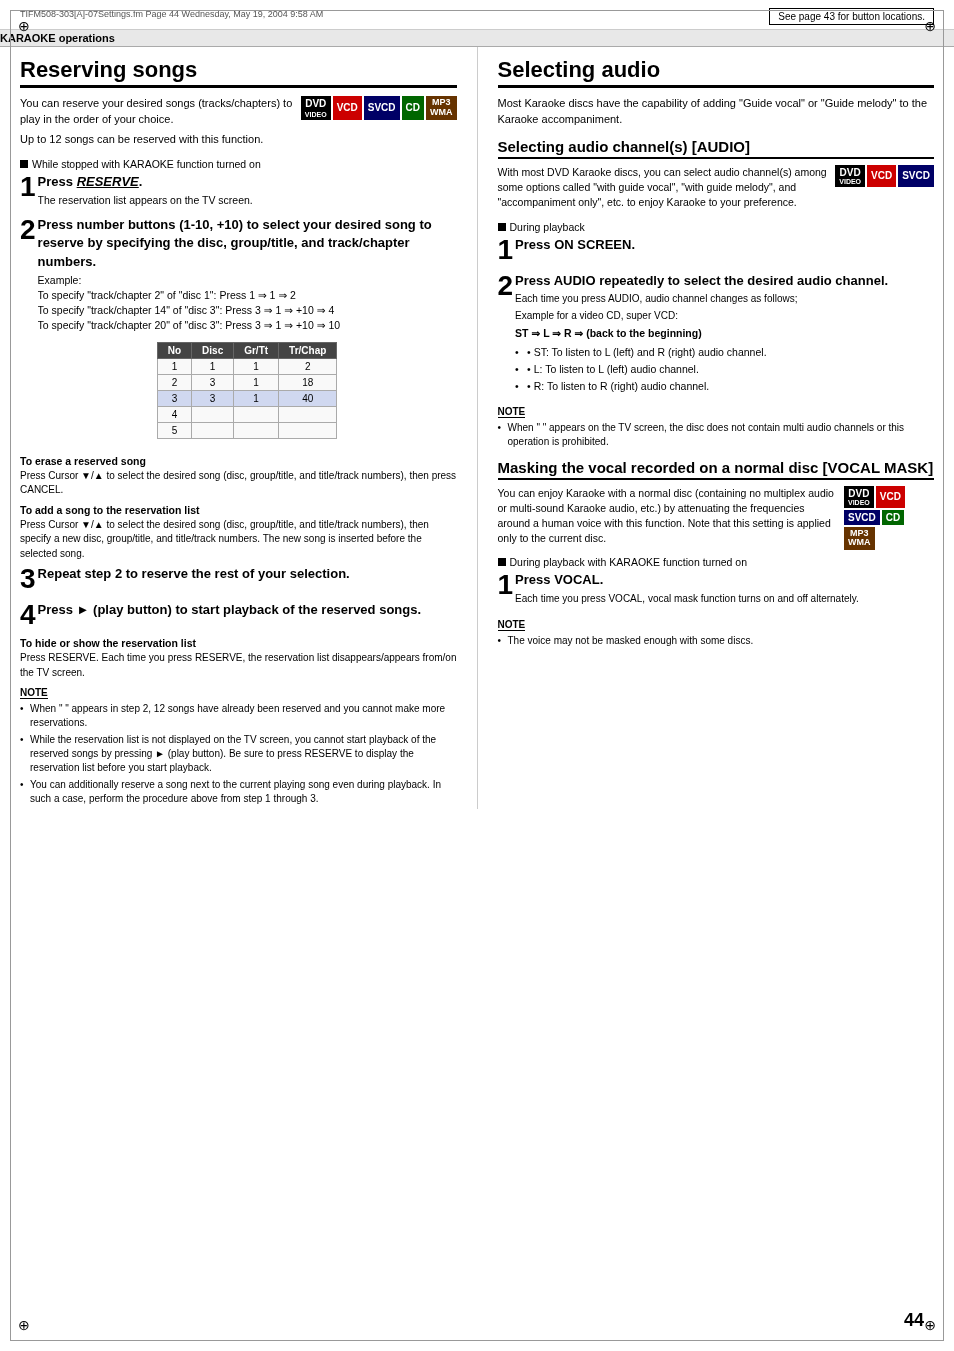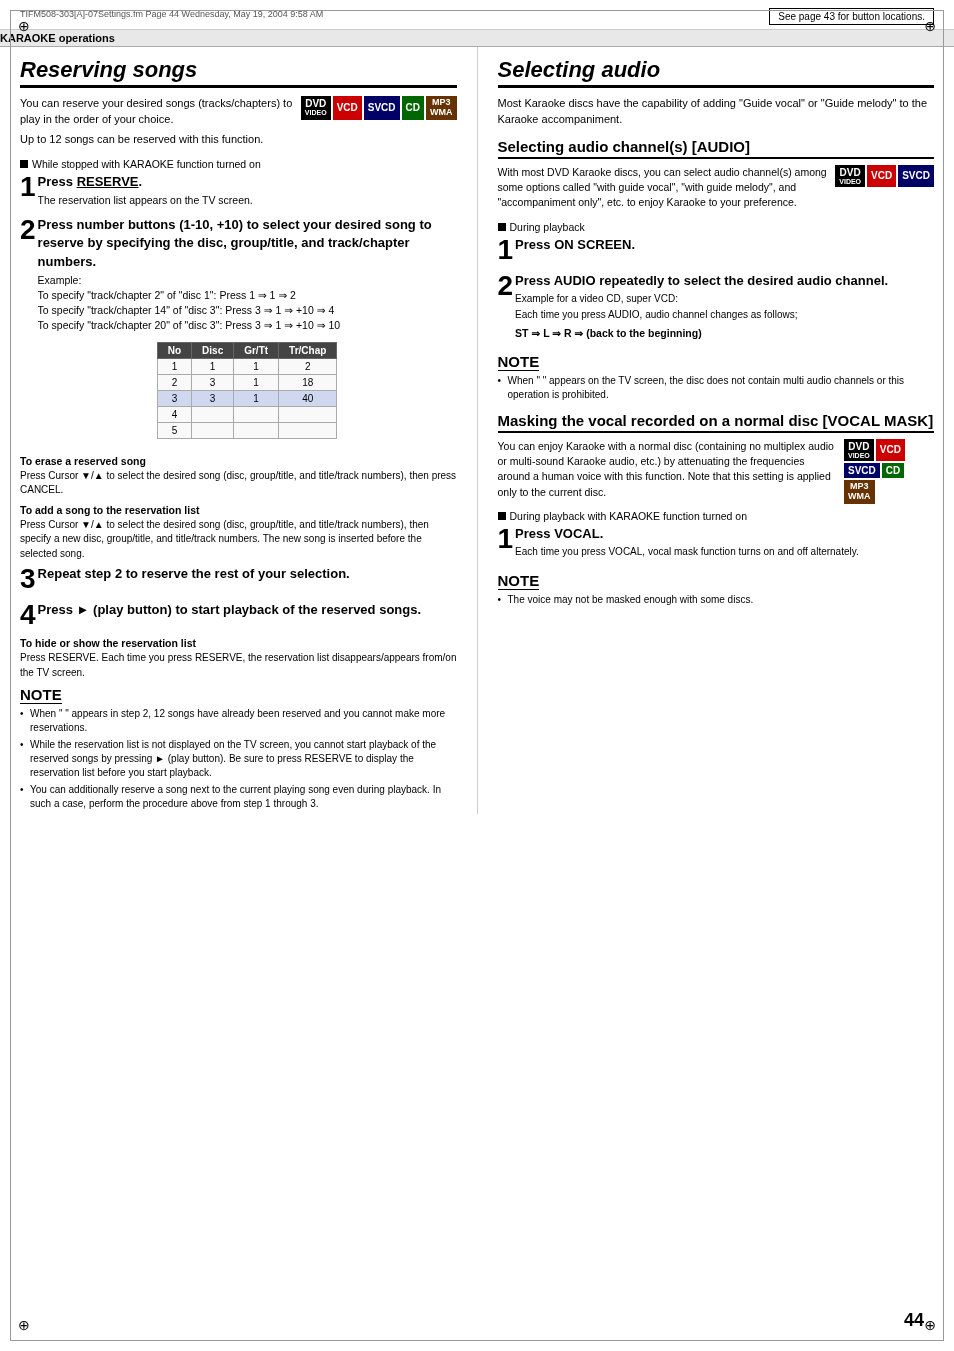--- a/index.html
+++ b/index.html
@@ -66,21 +66,20 @@
       flex: 1;
       padding-top: 10px;
       border-left: 1px solid #ccc;
       padding-left: 20px;
     }
 
     
     .section-title {
       font-size: 22px;
       font-weight: bold;
-      font-style: italic;
       border-bottom: 3px solid #000;
       margin-bottom: 8px;
       padding-bottom: 2px;
     }
 
     .subsection-title {
       font-size: 15px;
       font-weight: bold;
       border-bottom: 2px solid #000;
       margin: 10px 0 6px 0;
@@ -150,21 +149,21 @@
       margin-bottom: 2px;
     }
 
     .note-section {
       margin-top: 6px;
     }
     .note-title {
       font-weight: bold;
       border-bottom: 1px solid #000;
       display: inline-block;
-      font-size: 15px;
+      font-size: 10px;
       margin-bottom: 3px;
     }
     .note-body {
       font-size: 10px;
       line-height: 1.4;
     }
     .note-body li {
       list-style: none;
       padding-left: 10px;
       position: relative;
@@ -227,20 +226,21 @@
     .dvd-badge-block {
       display: inline-flex;
       flex-direction: column;
       align-items: center;
       background: #000;
       color: #fff;
       padding: 2px 4px;
       font-size: 8px;
       font-weight: bold;
       min-width: 24px;
+      justify-content: space-between;
     }
     .dvd-badge-block .main-text { font-size: 10px; font-weight: bold; }
     .dvd-badge-block .sub-text { font-size: 7px; }
   </style>
 </head>
 <body>
 
 <div class="page-border"></div>
 
 <div class="corner-mark corner-tl">⊕</div>
@@ -293,21 +293,21 @@
 
     <div class="black-square-bullet">
       <span class="black-square"></span>
       <span>While stopped with KARAOKE function turned on</span>
     </div>
 
     <div class="step-block">
       <span class="step-num">1</span>
       <div style="overflow:hidden;">
         <div class="step-heading">
-          Press <span style="font-variant:small-caps; text-decoration:underline;">RESERVE</span>.
+          Press <span style="font-variant:small-caps; text-decoration:underline;font-style:italic;">RESERVE</span>.
         </div>
         <div class="step-body">The reservation list appears on the TV screen.</div>
       </div>
     </div>
 
     <div class="step-block">
       <span class="step-num">2</span>
       <div style="overflow:hidden;">
         <div class="step-heading">Press number buttons (1-10, +10) to select your desired song to reserve by specifying the disc, group/title, and track/chapter numbers.</div>
         <div class="step-body">
@@ -437,25 +437,30 @@
           Press <span style="font-variant:small-caps;">ON SCREEN</span>.
         </div>
       </div>
     </div>
 
     <div class="step-block">
       <span class="step-num">2</span>
       <div style="overflow:hidden;">
         <div class="step-heading">Press AUDIO repeatedly to select the desired audio channel.</div>
         <div class="step-body">
+          <p style="font-size:10px; margin-bottom:3px;">Each time you press AUDIO, audio channel changes as follows;</p>
           <p style="font-size:10px; margin-bottom:2px;">Example for a video CD, super VCD:</p>
-          <p style="font-size:10px; margin-bottom:3px;">Each time you press AUDIO, audio channel changes as follows;</p>
           <p style="font-size:10.5px; font-weight:bold; margin-bottom:4px;">
             <span>ST ⇒ L ⇒ R ⇒ (back to the beginning)</span>
           </p>
+          <ul class="bullet-list">
+            <li>• ST:  To listen to L (left) and R (right) audio channel.</li>
+            <li>• L:    To listen to L (left) audio channel.</li>
+            <li>• R:    To listen to R (right) audio channel.</li>
+          </ul>
         </div>
       </div>
     </div>
 
     <div class="note-section">
       <div class="note-title">NOTE</div>
       <ul class="note-body">
         <li>When " " appears on the TV screen, the disc does not contain multi audio channels or this operation is prohibited.</li>
       </ul>
     </div>

